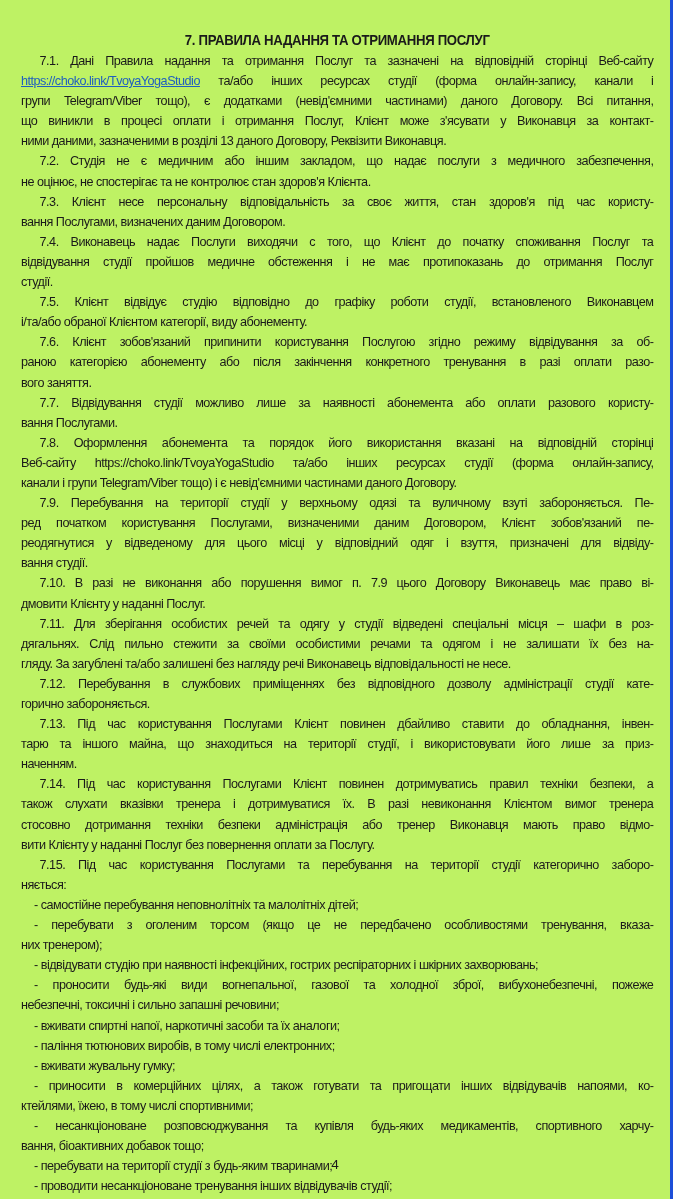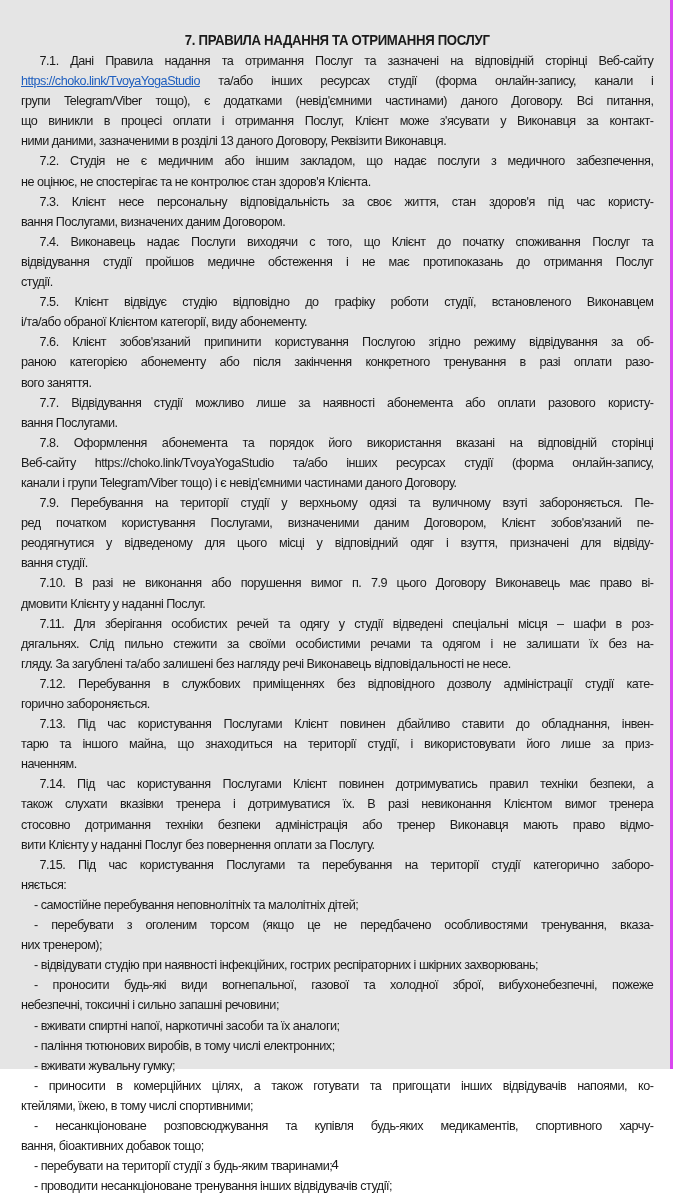--- a/index.html
+++ b/index.html
@@ -11,23 +11,23 @@
     width: 673px;
     height: 1199px;
     position: relative;
     overflow: hidden;
   }
   .page {
     position: absolute;
     left: 0;
     top: 0;
     width: 670px;
-    height: 1069px;
-    background: #e5e5e5;
-    border-right: 3px solid #d946ef;
+    height: 1199px;
+    background: #bef264;
+    border-right: 3px solid #1d4ed8;
     box-sizing: content-box;
   }
   .content {
     position: absolute;
     left: 21px;
     top: 30px;
     width: 632px;
     font-family: "Liberation Sans", sans-serif;
     font-size: 13.6px;
     line-height: 20.1px;

